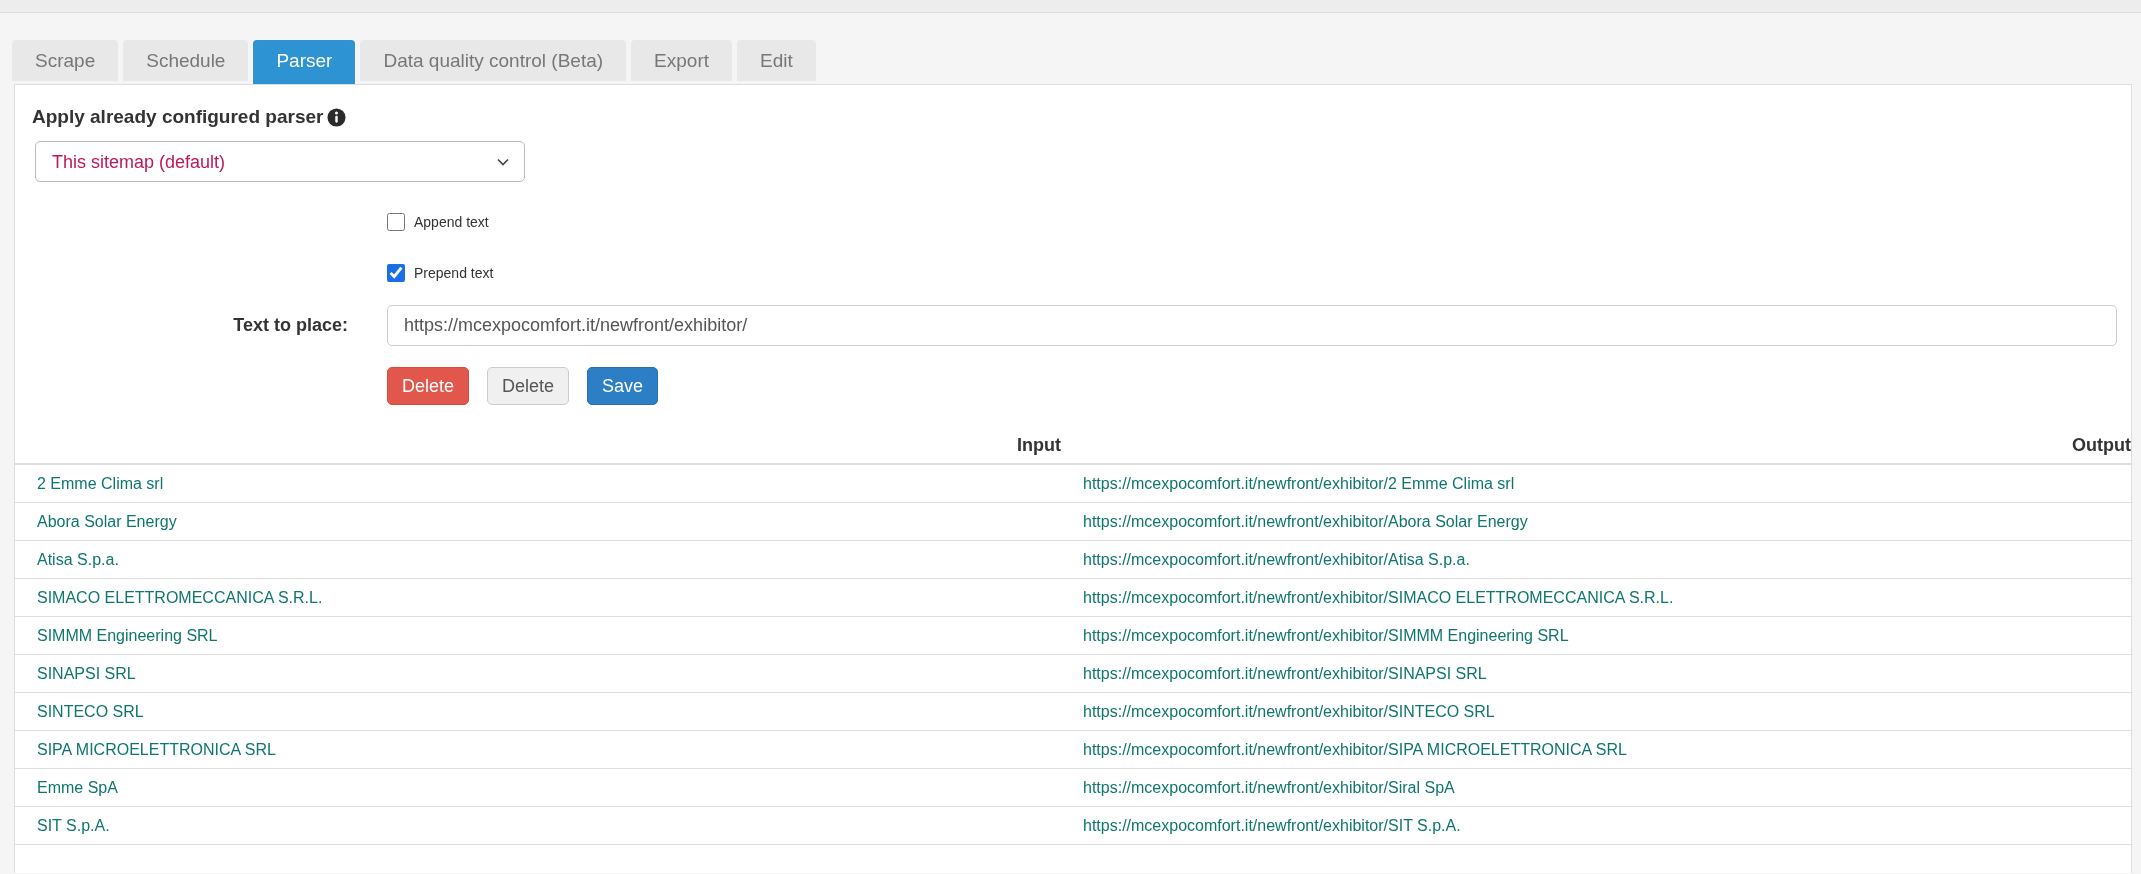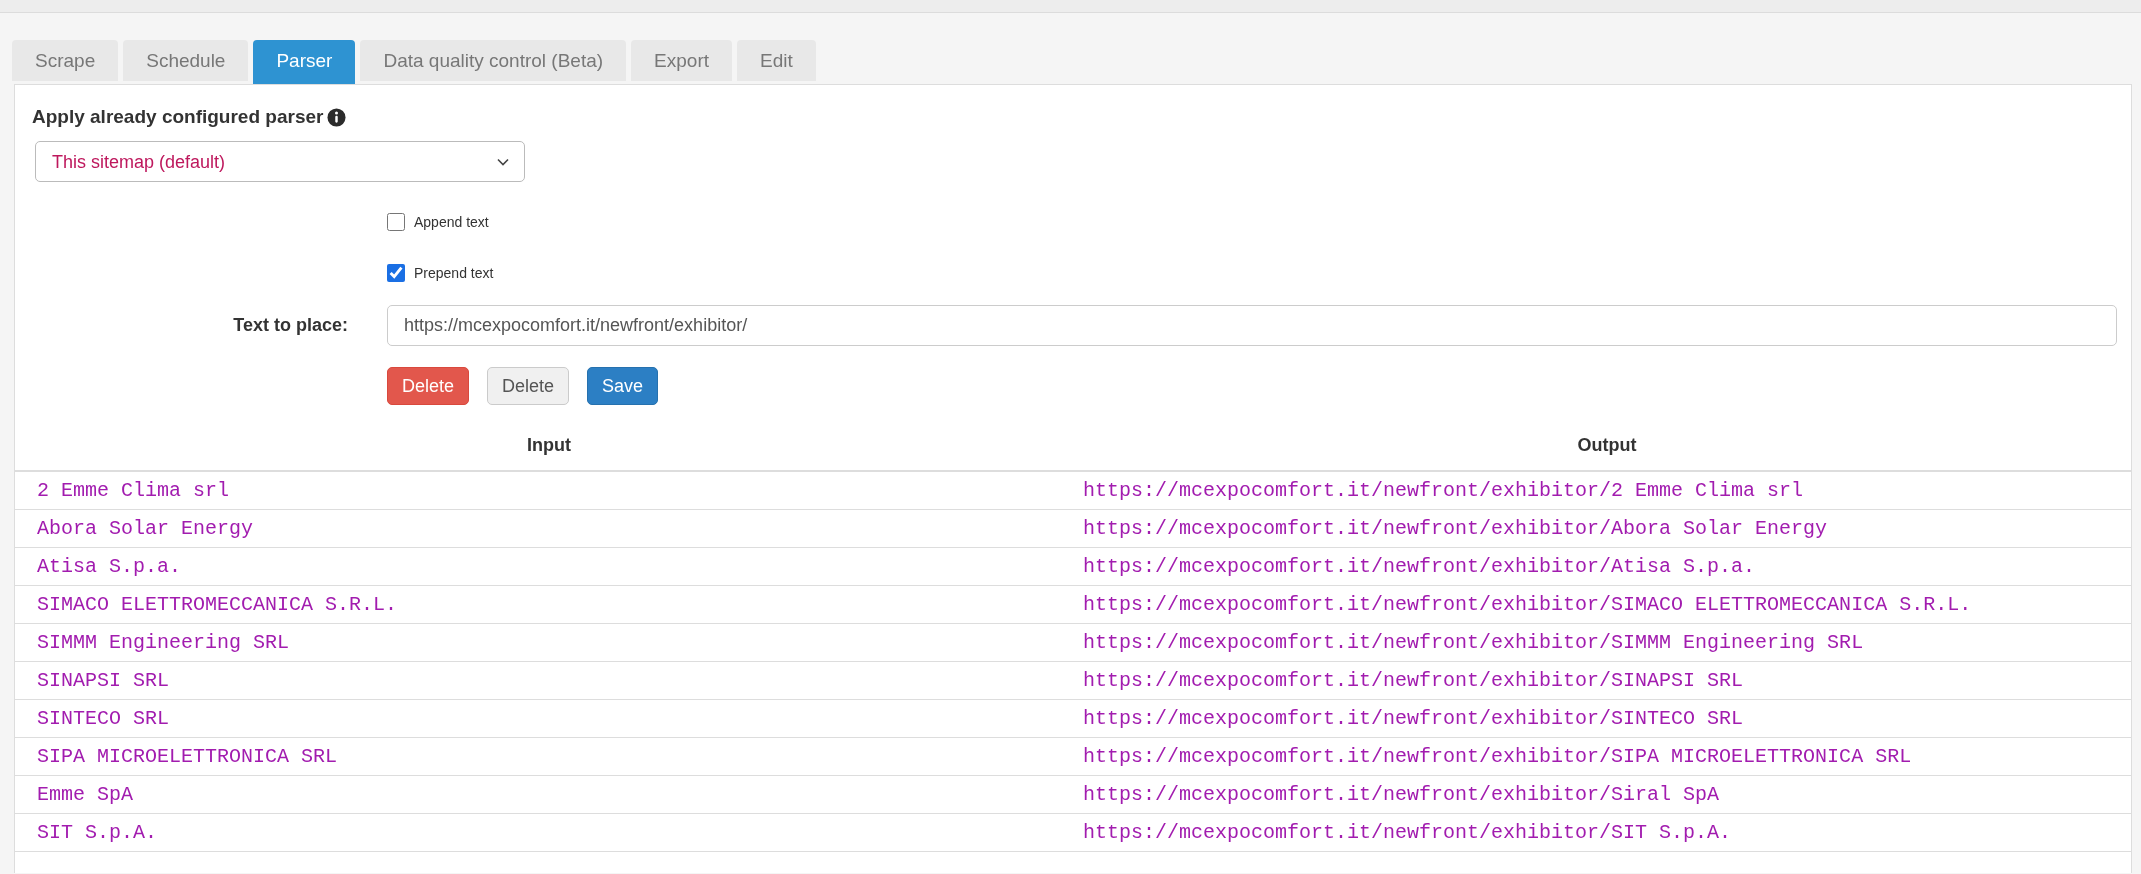--- a/index.html
+++ b/index.html
@@ -64,26 +64,26 @@
     font-family: "Liberation Sans", sans-serif; font-size: 18px;
     border-radius: 5px; border: 1px solid transparent; cursor: pointer;
   }
   .btn-delete { background: #e2574c; border-color: #d9493d; color: #fff; }
   .btn-cancel { background: #f0f0f0; border-color: #cbcbcb; color: #555; }
   .btn-save   { background: #2c7fc4; border-color: #2671ae; color: #fff; }
 
   table.results { width: 100%; margin-top: 22px; border-collapse: collapse; border-bottom: 1px solid #ddd; }
   table.results col.c1 { width: 1046px; }
   table.results th {
-    text-align: center; font-size: 18px; font-weight: bold; color: #333;
-    padding: 8px 0 14px 22px; border-bottom: 2px solid #ddd;
+    text-align: right; font-size: 18px; font-weight: bold; color: #333;
+    padding: 8px 0 7px 22px; border-bottom: 2px solid #ddd;
   }
   table.results td {
-    font-family: Liberation Mono, monospace;
-    font-size: 20px; color: #a21caf; padding: 10px 0 10px 22px; line-height: 17px;
+    font-family: Liberation Sans, sans-serif;
+    font-size: 16px; color: #0f766e; padding: 10px 0 10px 22px; line-height: 17px;
     white-space: nowrap; overflow: hidden;
   }
   table.results tbody tr + tr td { border-top: 1px solid #ddd; }
 </style>
 </head>
 <body>
 
 <div class="top-strip"></div>
 
 <div class="tabbar">

